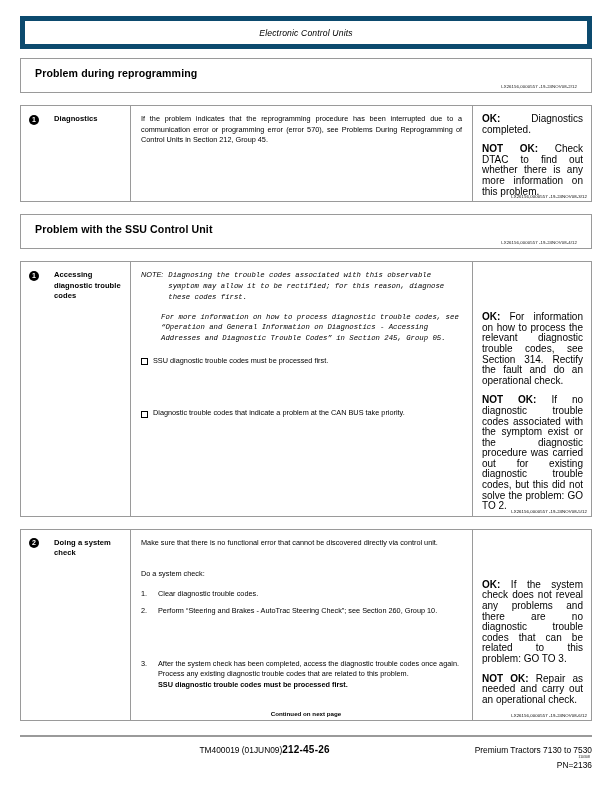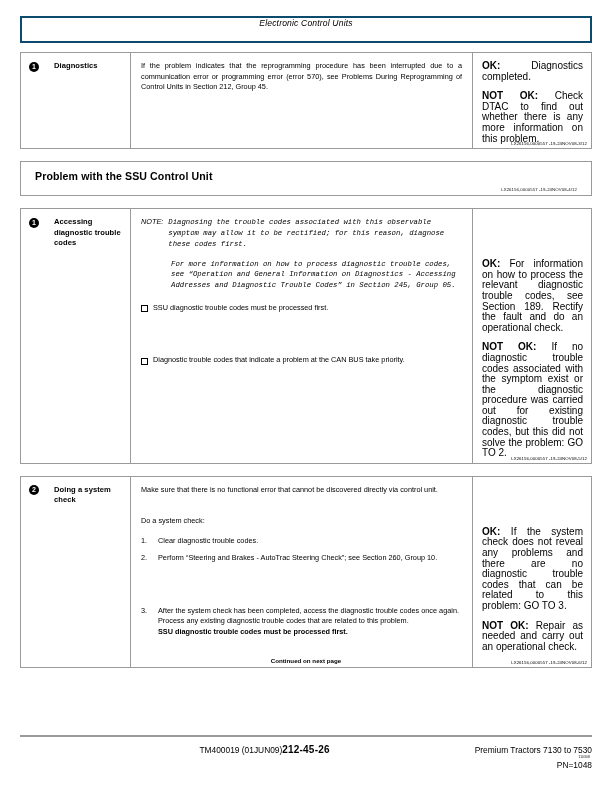--- a/index.html
+++ b/index.html
@@ -19,23 +19,24 @@
   .page {
     position: relative;
     width: 612px;
     height: 792px;
     box-sizing: border-box;
     padding: 16px 20px 0 20px;
   }
 
   
   .running-header {
-    border: 2px solid #0c4a6e;
+    border: 5px solid #0c4a6e;
     height: 23px;
     display: flex;
+    align-items: center;
     justify-content: center;
     margin-bottom: 9px;
   }
   .running-header-title {
     font-style: italic;
     font-size: 8.6px;
     letter-spacing: .15px;
   }
 
   
@@ -127,21 +128,21 @@
   .note-row {
     display: flex;
     gap: 5px;
     margin-bottom: 9px;
   }
   .note-tag {
     flex: 0 0 auto;
   }
   .note-text { flex: 1 1 auto; font-family: Liberation Mono, monospace; }
   .note-indent {
-    margin-left: 30px;
+    margin-left: 20px;
     margin-bottom: 0;
     align-items: center;
   }
 
   .check-item {
     font-size: 7.3px;
     line-height: 10.5px;
     display: flex;
     gap: 5px;
   }
@@ -238,20 +239,24 @@
 </style>
 </head>
 <body>
 
 <div class="page">
 
   <div class="running-header">
     <div class="running-header-title">Electronic Control Units</div>
   </div>
 
+  <div class="heading-box">
+    <div class="heading-title">Problem during reprogramming</div>
+    <div class="heading-ref">LX26156,0000557 -19-24NOV08-2/12</div>
+  </div>
 
   <div class="proc-table">
     <div class="col-step">
       <div class="step-head">
         <div class="step-badge">1</div>
         <div class="step-label">Diagnostics</div>
       </div>
     </div>
 
     <div class="col-body">
@@ -311,21 +316,21 @@
         <span>Diagnostic trouble codes that indicate a problem at the CAN BUS take priority.</span>
       </div>
 
       <div class="spacer-md"></div>
     </div>
 
     <div class="col-result">
       <div class="spacer-lg"></div>
       <p class="result-para">
         <span class="result-tag">OK:</span>
-        <span>For information on how to process the relevant diagnostic trouble codes, see Section 189. Rectify the fault and do an operational check.</span>
+        <span>For information on how to process the relevant diagnostic trouble codes, see Section 314. Rectify the fault and do an operational check.</span>
       </p>
       <p class="result-para">
         <span class="result-tag">NOT OK:</span>
         <span>If no diagnostic trouble codes associated with the symptom exist or the diagnostic procedure was carried out for existing diagnostic trouble codes, but this did not solve the problem: GO TO 2.</span>
       </p>
     </div>
 
     <div class="table-ref">LX26156,0000557 -19-24NOV08-5/12</div>
   </div>
 
@@ -385,16 +390,16 @@
   <div class="footer">
     <div class="footer-rule"></div>
     <div class="footer-row">
       <div class="footer-left">TM400019 (01JUN09)</div>
       <div class="footer-center">212-45-26</div>
       <div class="footer-right">
         <span>Premium Tractors 7130 to 7530</span>
         <span class="footer-mark">110308</span>
       </div>
     </div>
-    <div class="footer-pn">PN=1048</div>
+    <div class="footer-pn">PN=2136</div>
   </div>
 
 </div>
 
 </body></html>

